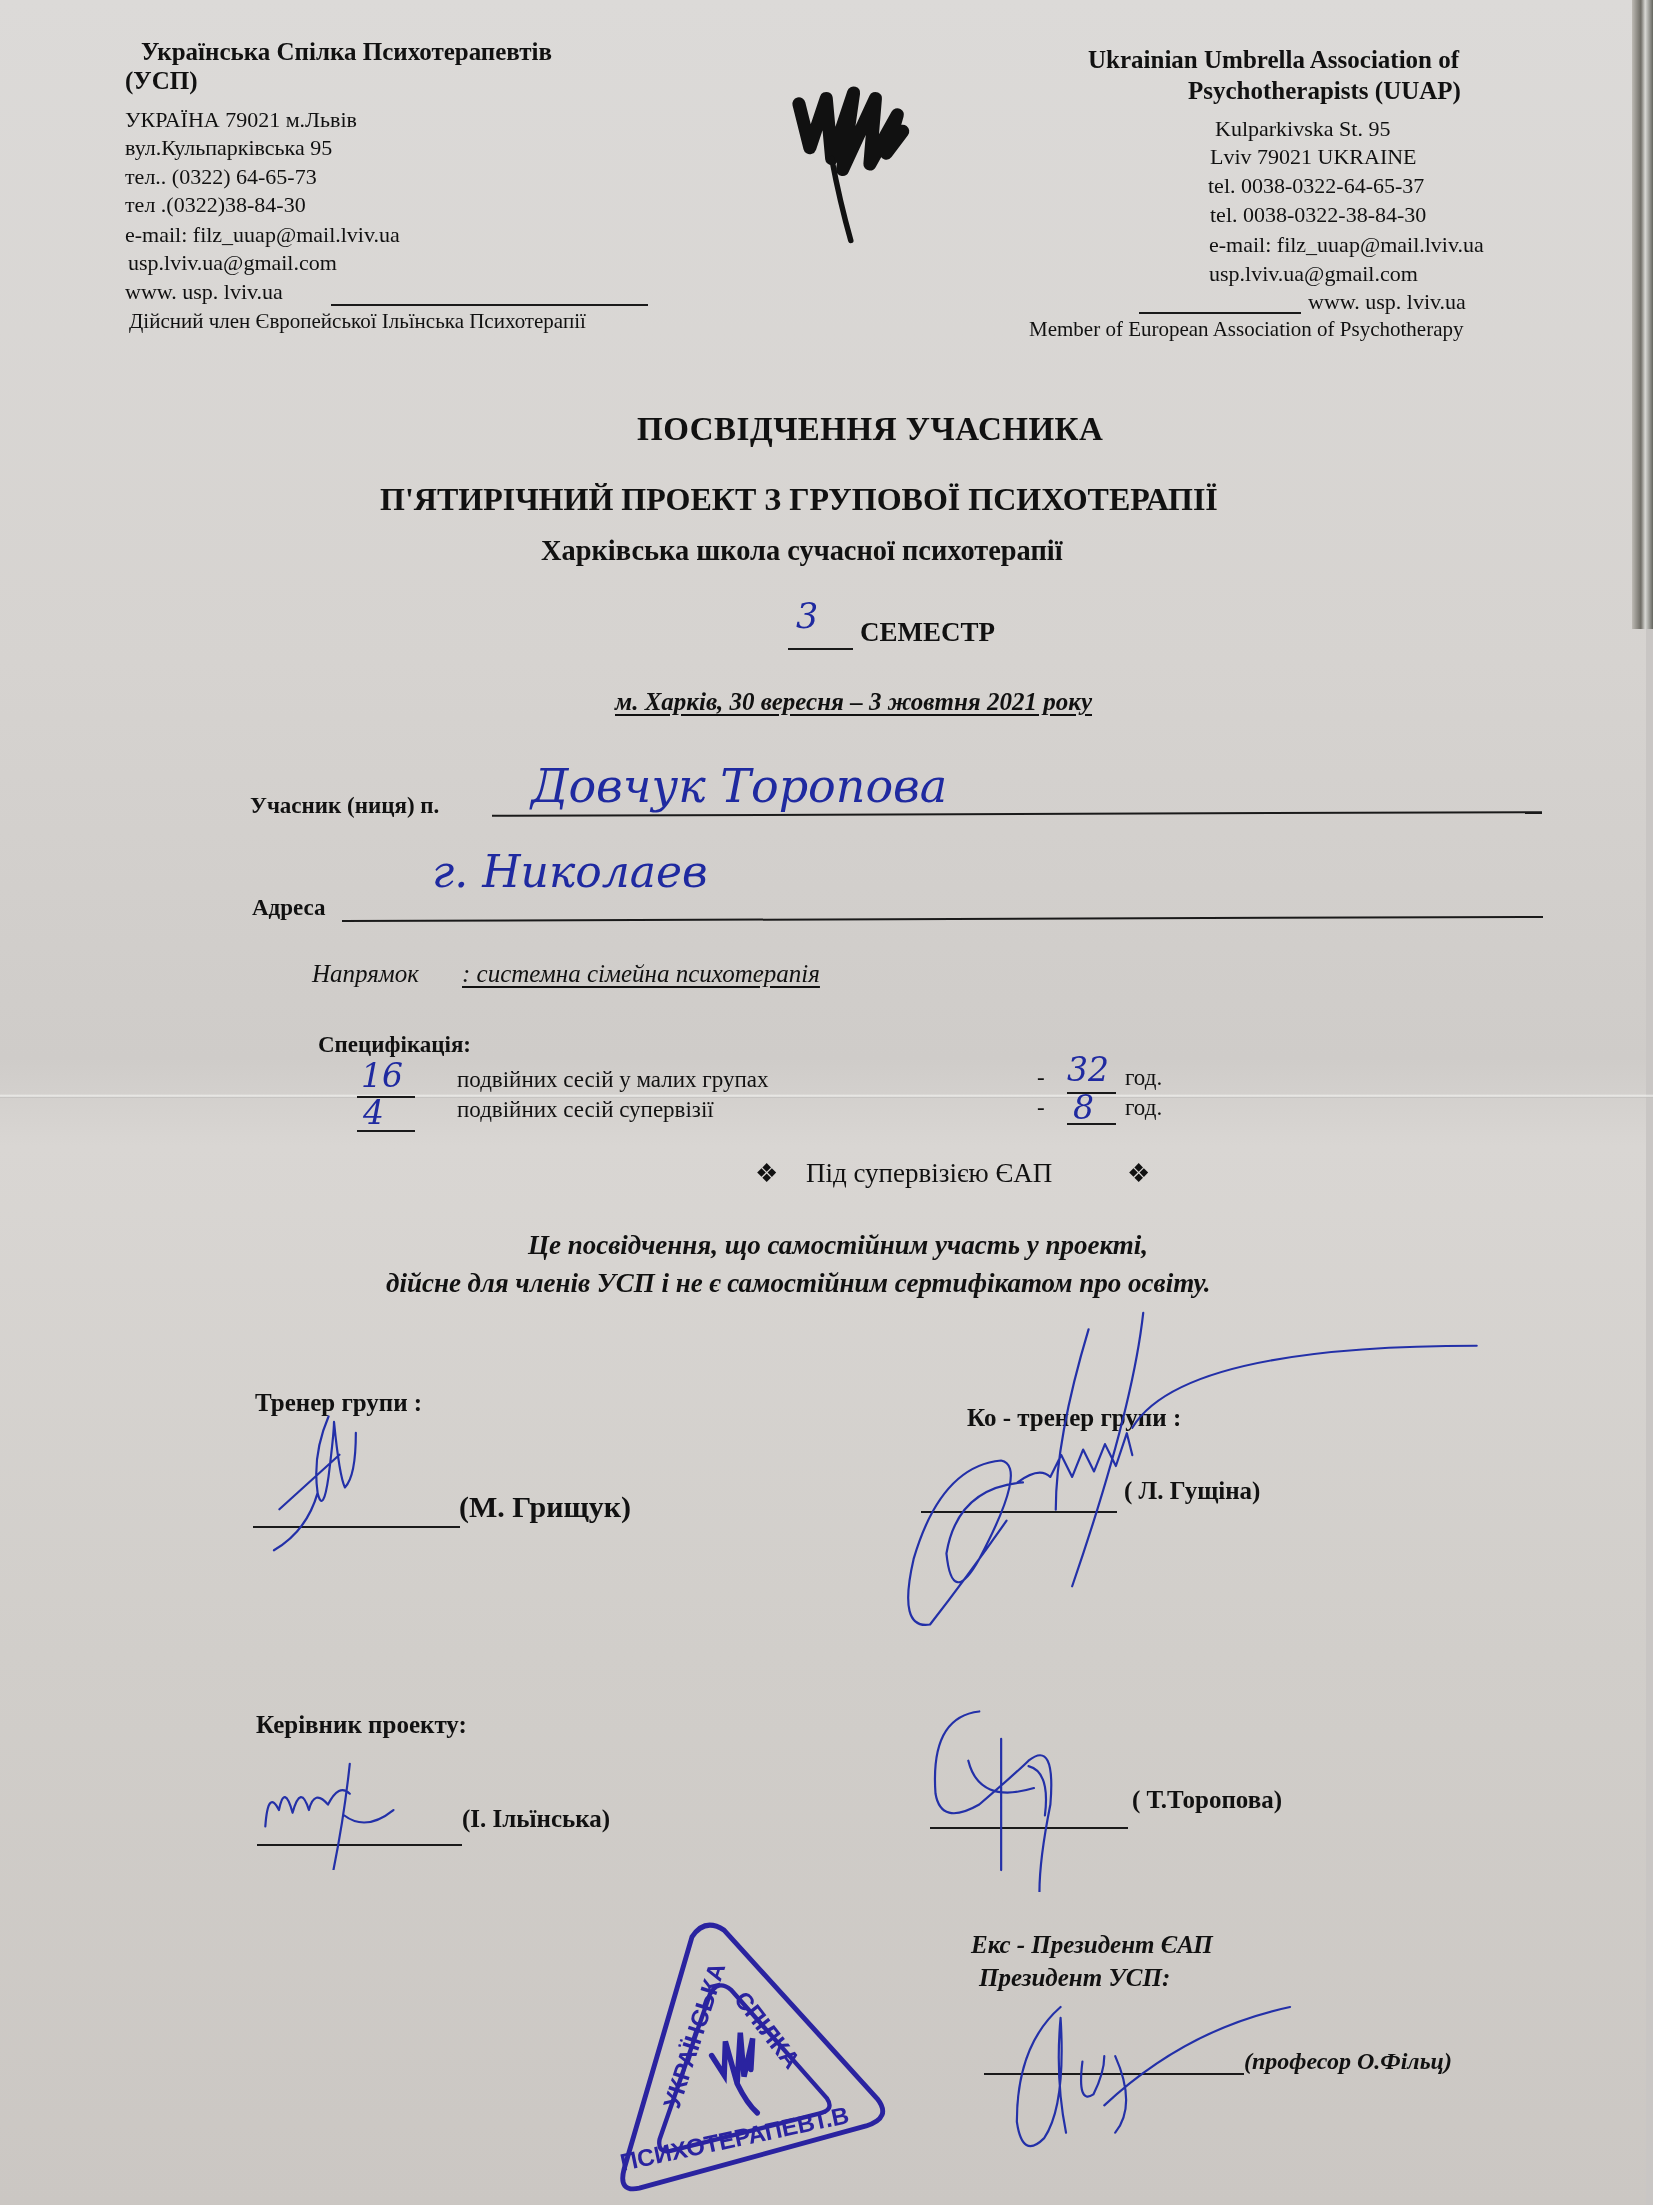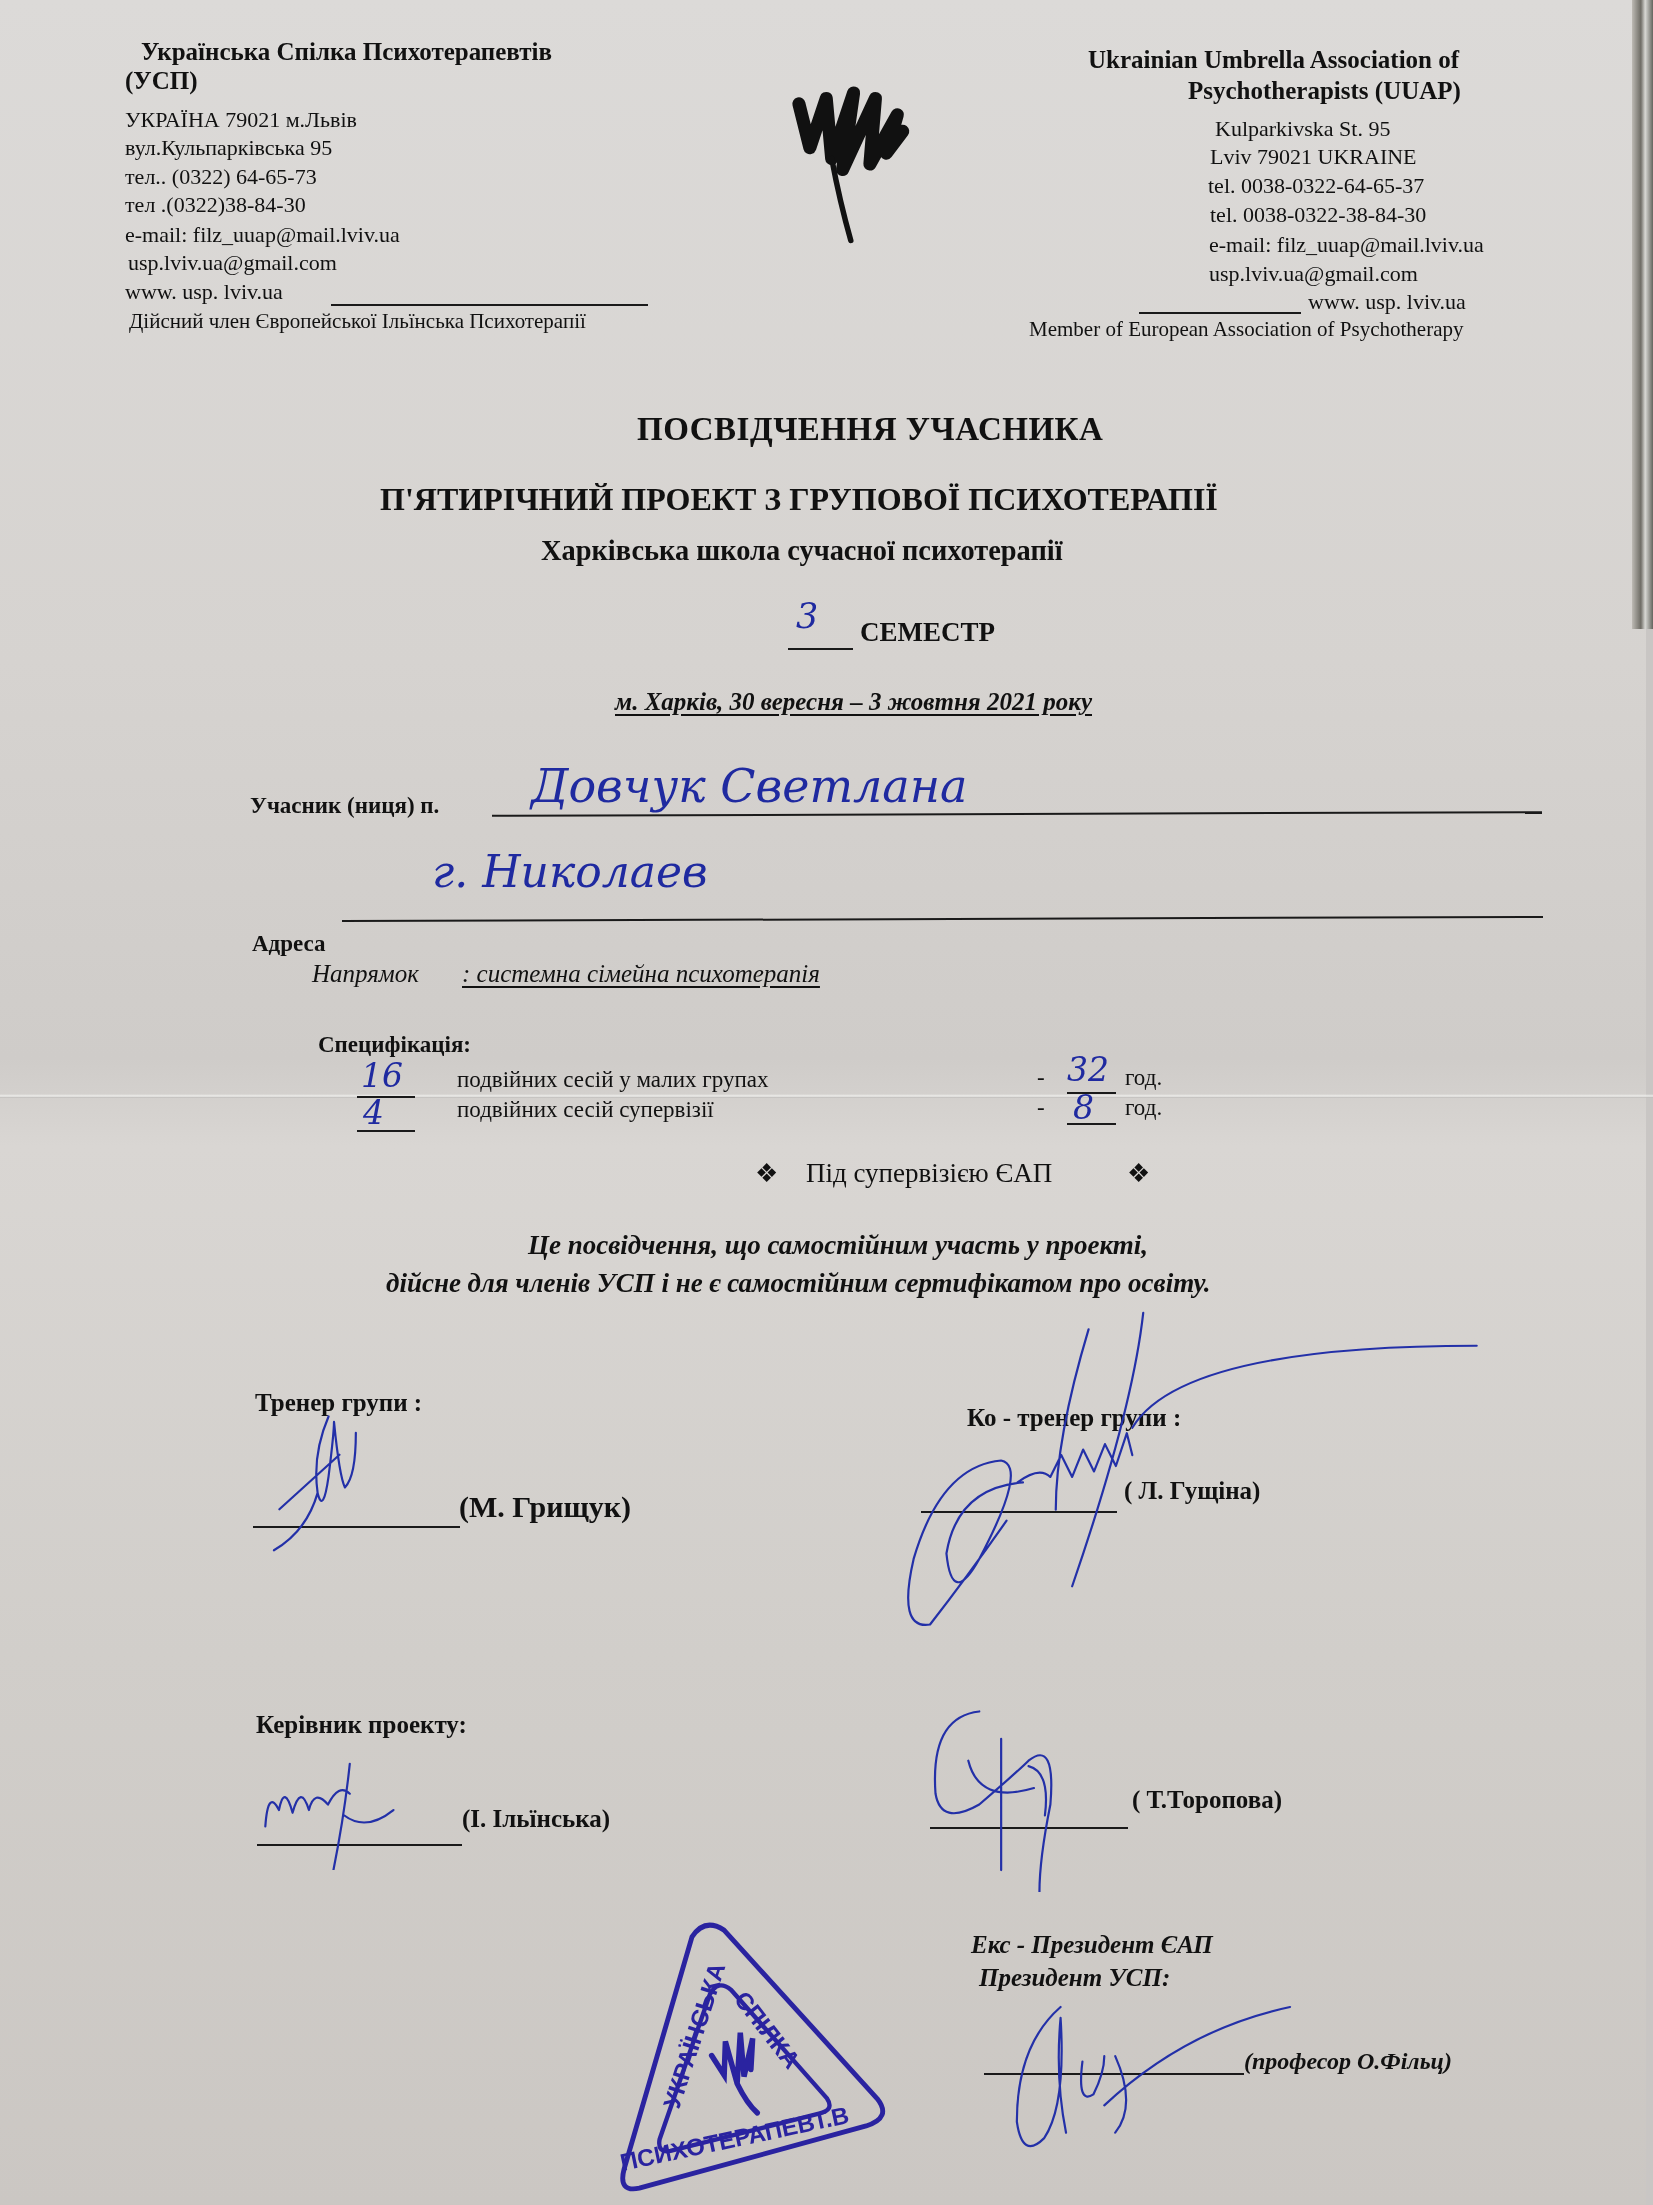--- a/index.html
+++ b/index.html
@@ -88,23 +88,23 @@
   <div class="abs hand" style="left:796px;top:596px;font-size:35px;">3</div>
   <div class="rule" style="left:788px;top:648px;width:65px;"></div>
   <div class="abs bold" style="left:860px;top:617px;font-size:27px;">СЕМЕСТР</div>
 </div>
 
 <div class="abs bold italic ul" style="left:615px;top:688px;font-size:25px;">м. Харків, 30 вересня – 3 жовтня 2021 року</div>
 
 <div>
   <div class="abs label" style="left:250px;top:793px;">Учасник (ниця) п.</div>
   <div class="rule" style="left:492px;top:813px;width:1050px;transform:rotate(-0.2deg);"></div>
-  <div class="abs hand" style="left:531px;top:759px;font-size:46px;">Довчук  Светлана</div>
+  <div class="abs hand" style="left:531px;top:759px;font-size:46px;">Довчук  Торопова</div>
 
-  <div class="abs label" style="left:252px;top:895px;margin-top:36px;">Адреса</div>
+  <div class="abs label" style="left:252px;top:895px;">Адреса</div>
   <div class="rule" style="left:342px;top:918px;width:1201px;transform:rotate(-0.2deg);"></div>
   <div class="abs hand" style="left:432px;top:846px;font-size:44px;">г. Николаев</div>
 
   <div class="abs italic" style="left:312px;top:960px;font-size:25px;">Напрямок</div>
   <div class="abs italic ul" style="left:462px;top:960px;font-size:25px;">: системна сімейна психотерапія</div>
 </div>
 
 <div>
   <div class="abs label" style="left:318px;top:1032px;">Специфікація:</div>
 

